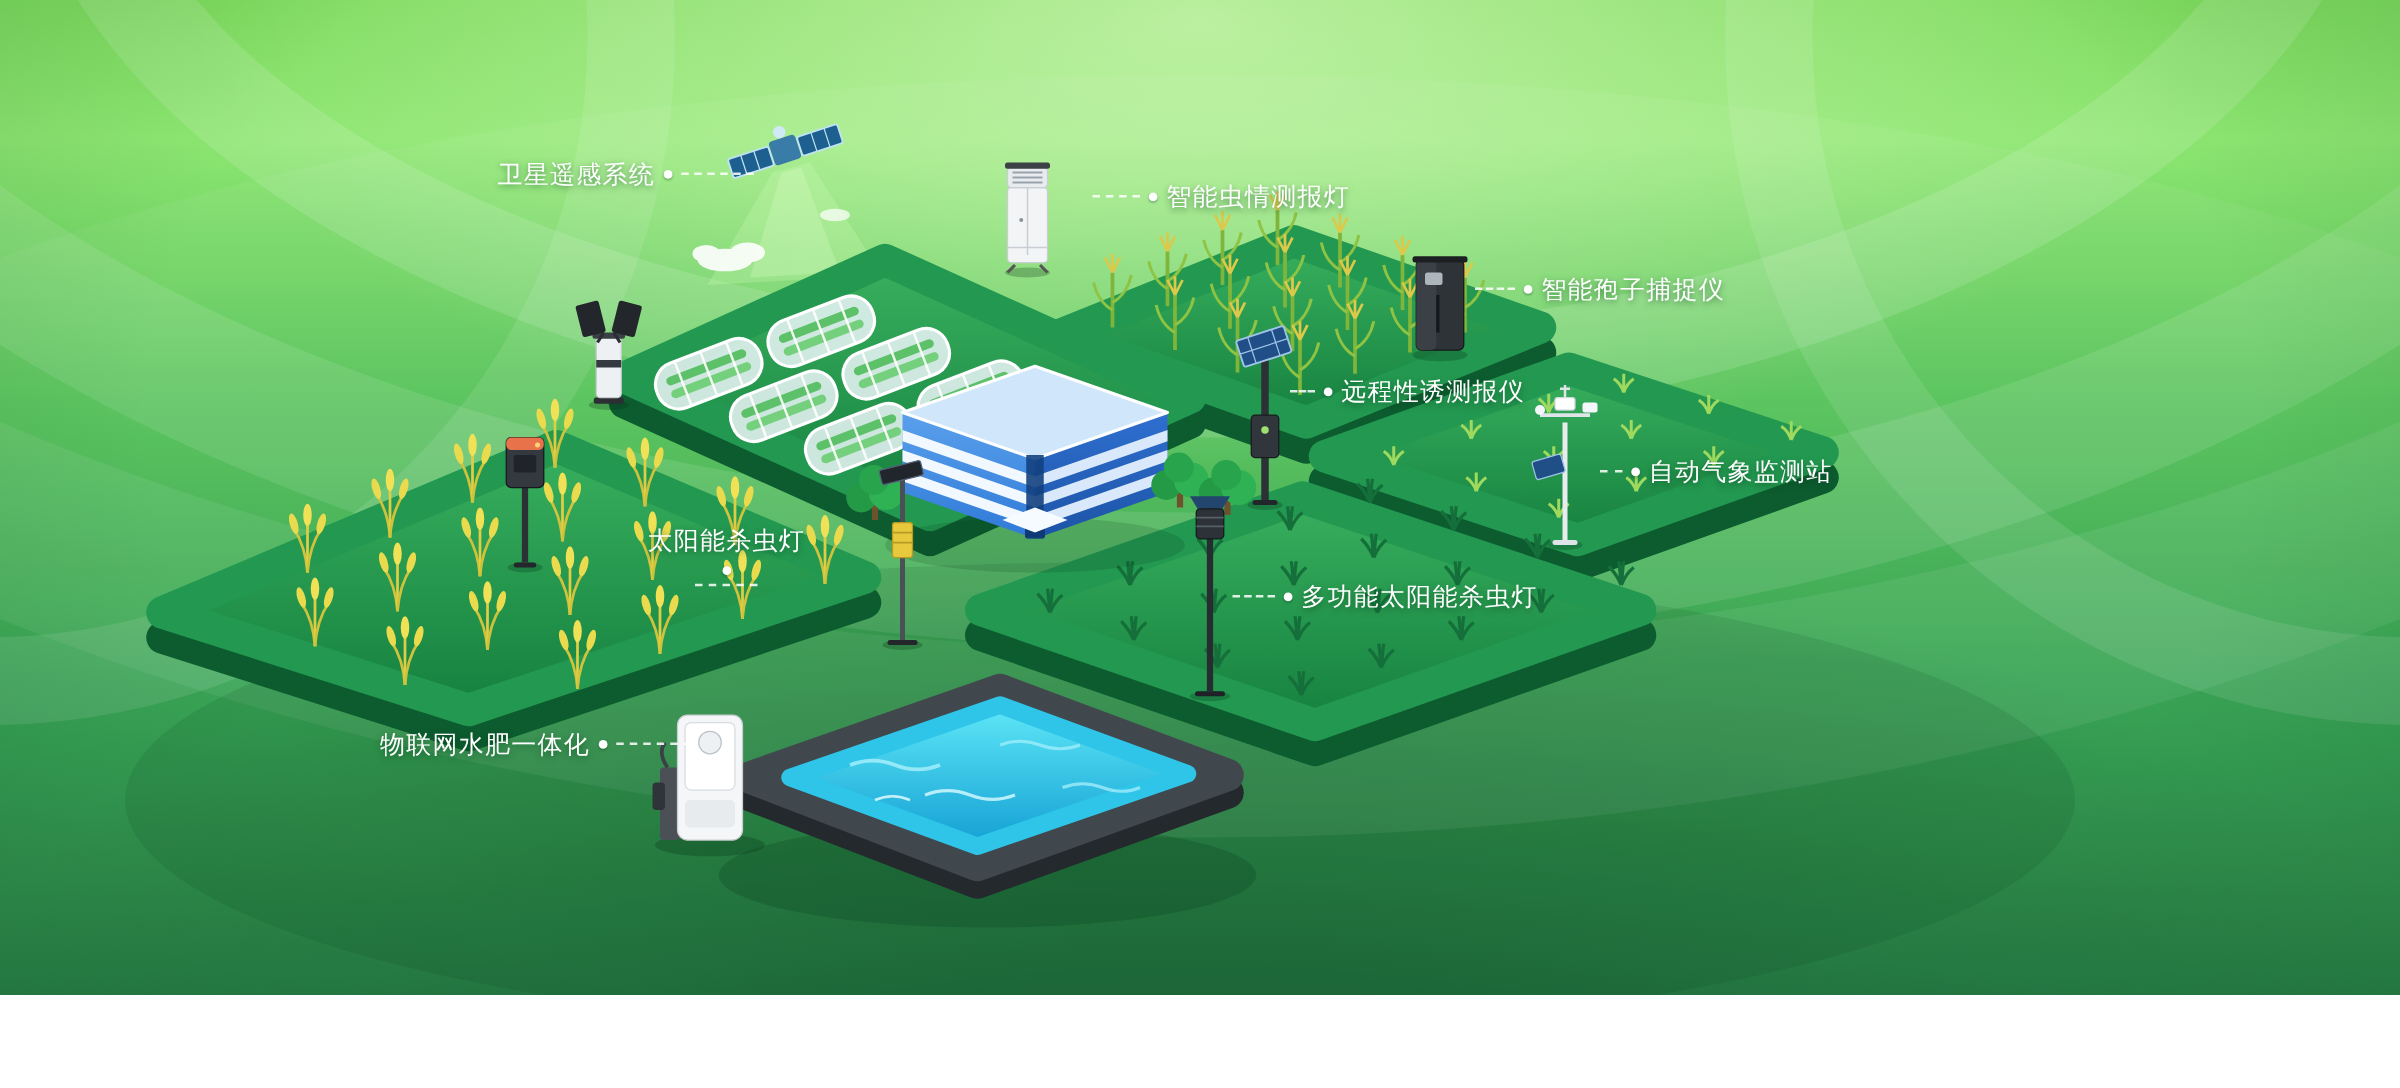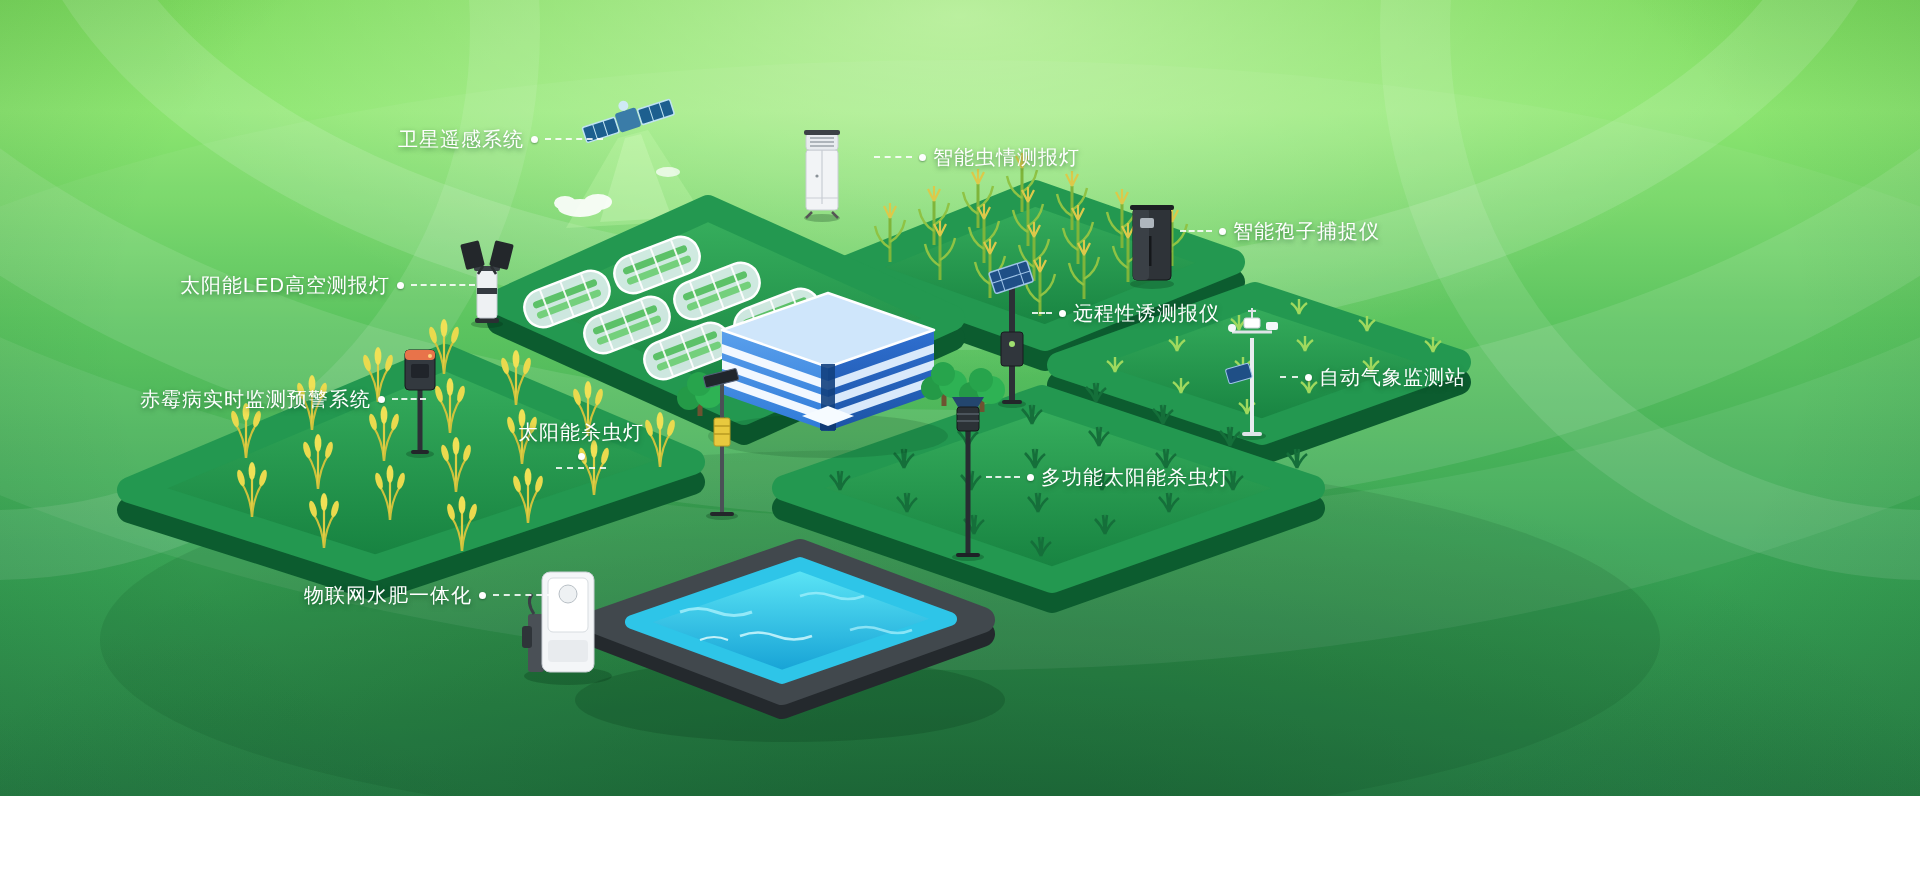--- a/index.html
+++ b/index.html
@@ -384,37 +384,27 @@
     <span class="dot"></span>
     <span class="txt">智能虫情测报灯</span>
   </div>
 
   <div class="callout" style="left:1180px;top:218px;">
     <span class="dash" style="width:32px"></span>
     <span class="dot"></span>
     <span class="txt">智能孢子捕捉仪</span>
   </div>
 
-  <div class="callout" style="left:180px;top:272px;">
-    <span class="txt">太阳能LED高空测报灯</span>
-    <span class="dot"></span>
-    <span class="dash" style="width:64px"></span>
-  </div>
 
   <div class="callout" style="left:1032px;top:300px;">
     <span class="dash" style="width:20px"></span>
     <span class="dot"></span>
     <span class="txt">远程性诱测报仪</span>
   </div>
 
-  <div class="callout" style="left:140px;top:386px;">
-    <span class="txt">赤霉病实时监测预警系统</span>
-    <span class="dot"></span>
-    <span class="dash" style="width:34px"></span>
-  </div>
 
   <div class="callout" style="left:1280px;top:364px;text-align:center;">
     <span class="dash" style="width:18px"></span>
     <span class="dot"></span>
     <span class="txt">自动气象监测站</span>
   </div>
 
   <div class="callout" style="left:518px;top:419px;flex-direction:column;">
     <span class="txt">太阳能杀虫灯</span>
     <span class="dot"></span>

